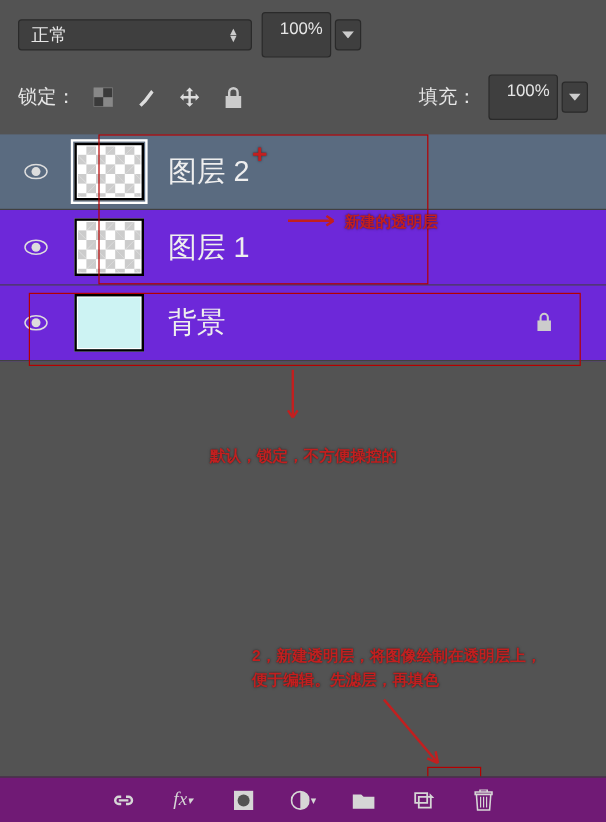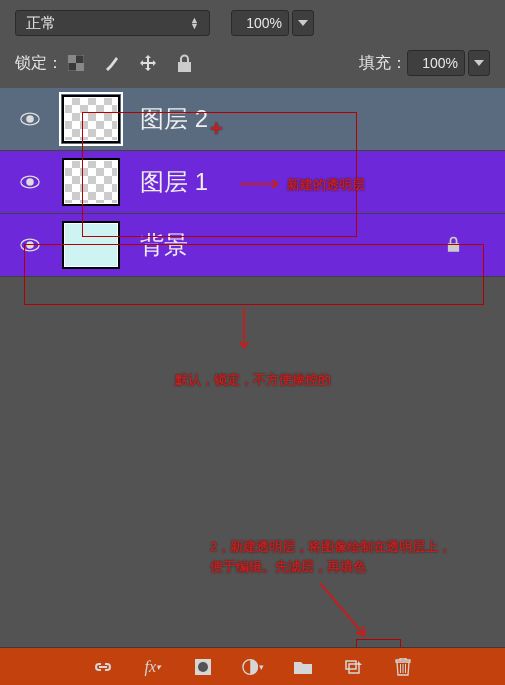--- a/index.html
+++ b/index.html
@@ -17,21 +17,21 @@
       overflow: hidden;
     }
     .panel {
       padding: 0 15px;
     }
     
     .top-row {
       display: flex;
       align-items: center;
       padding: 10px 0 8px 0;
-      gap: 21px;
+      gap: 8px;
     }
     .dropdown-blend {
       width: 195px;
       height: 26px;
       background: #3f3f3f;
       border: 1px solid #2a2a2a;
       border-radius: 3px;
       display: flex;
       align-items: center;
       justify-content: space-between;
@@ -45,21 +45,21 @@
       line-height: 6px;
       font-size: 9px;
       color: #ccc;
     }
     .opacity-label {
       font-size: 16px;
       color: #e6e6e6;
     }
     .value-box {
       width: 58px;
-      height: 26px;
+      height: 38px;
       background: #3f3f3f;
       border: 1px solid #2a2a2a;
       border-radius: 3px;
       color: #e6e6e6;
       text-align: right;
       padding: 0 6px;
       line-height: 24px;
       font-size: 14px;
     }
     .small-dd {
@@ -72,20 +72,21 @@
       align-items: center;
       justify-content: center;
     }
     .small-dd svg path { fill: #ccc; }
     .gap-small { display:flex; gap:3px; align-items:center;}
     
     .second-row {
       display: flex;
       align-items: center;
       padding: 6px 0 12px 0;
+      gap: 10px;
     }
     .lock-label {
       font-size: 16px;
       color: #e6e6e6;
       margin-right: 2px;
     }
     .lock-icons {
       display: flex;
       gap: 14px;
       align-items: center;
@@ -184,21 +185,21 @@
       position: absolute;
       pointer-events: none;
     }
     
     .bottom-bar {
       position: absolute;
       bottom: 0;
       left: 0;
       right: 0;
       height: 38px;
-      background: #c2410c;
+      background: #701a75;
       border-top: 1px solid #3a3a3a;
       display: flex;
       align-items: center;
       justify-content: center;
       gap: 28px;
     }
     .bottom-bar .bicon {
       width: 22px;
       height: 22px;
       display: inline-flex;

